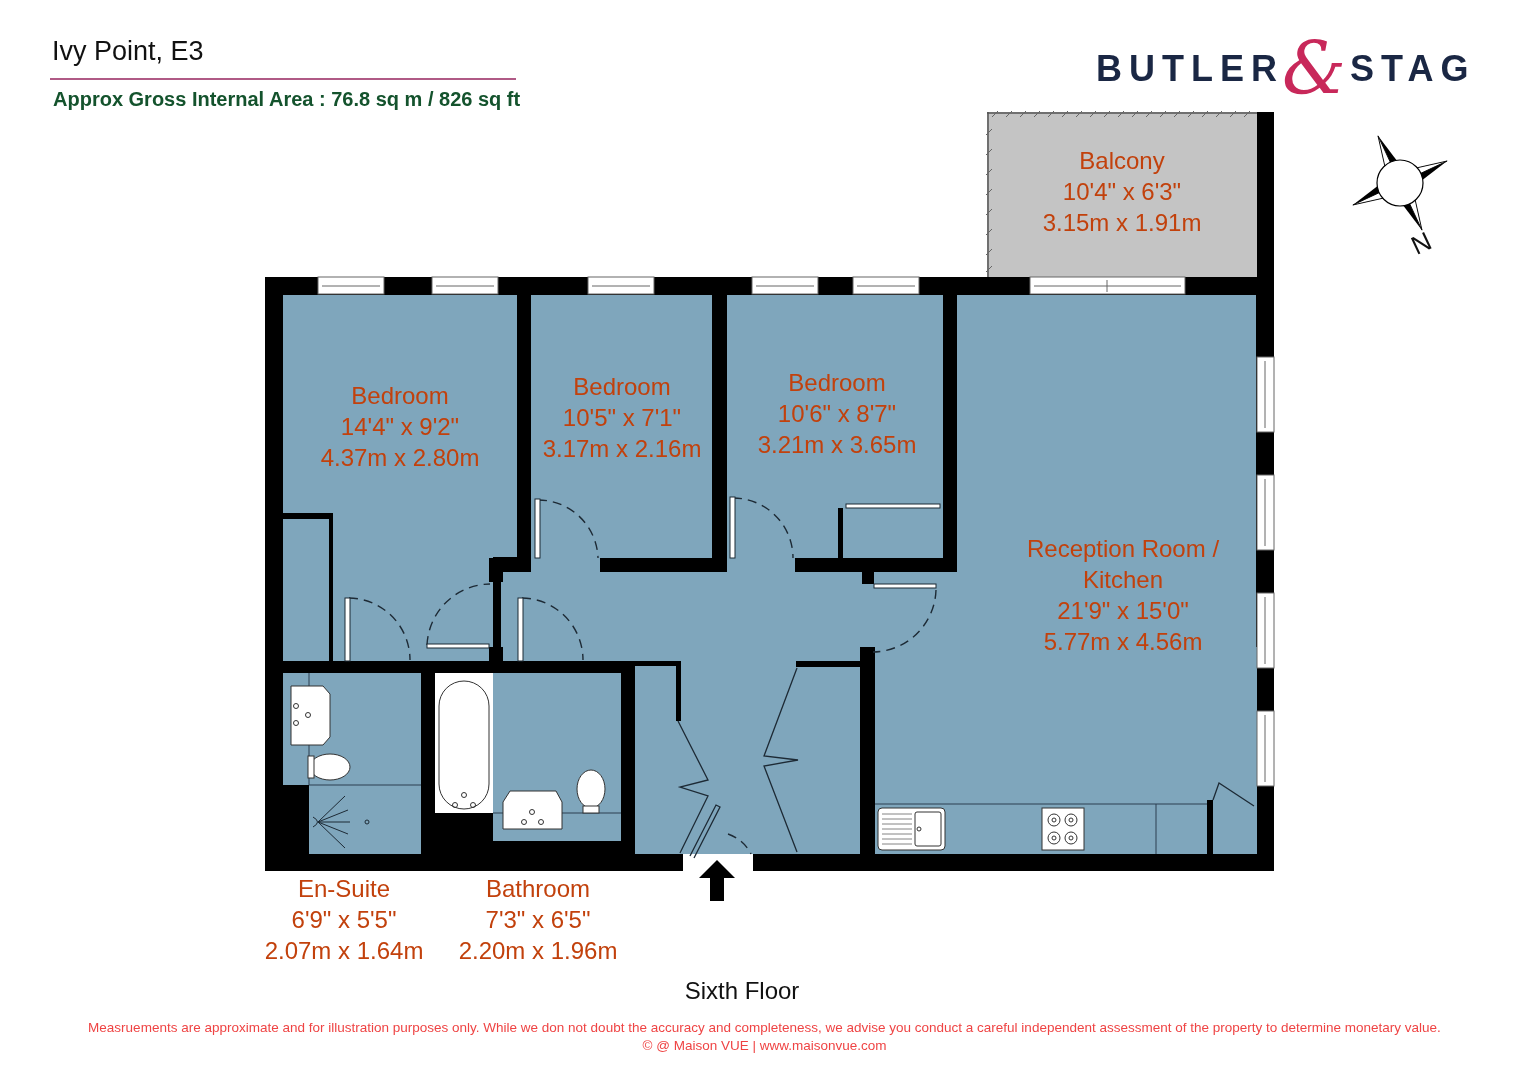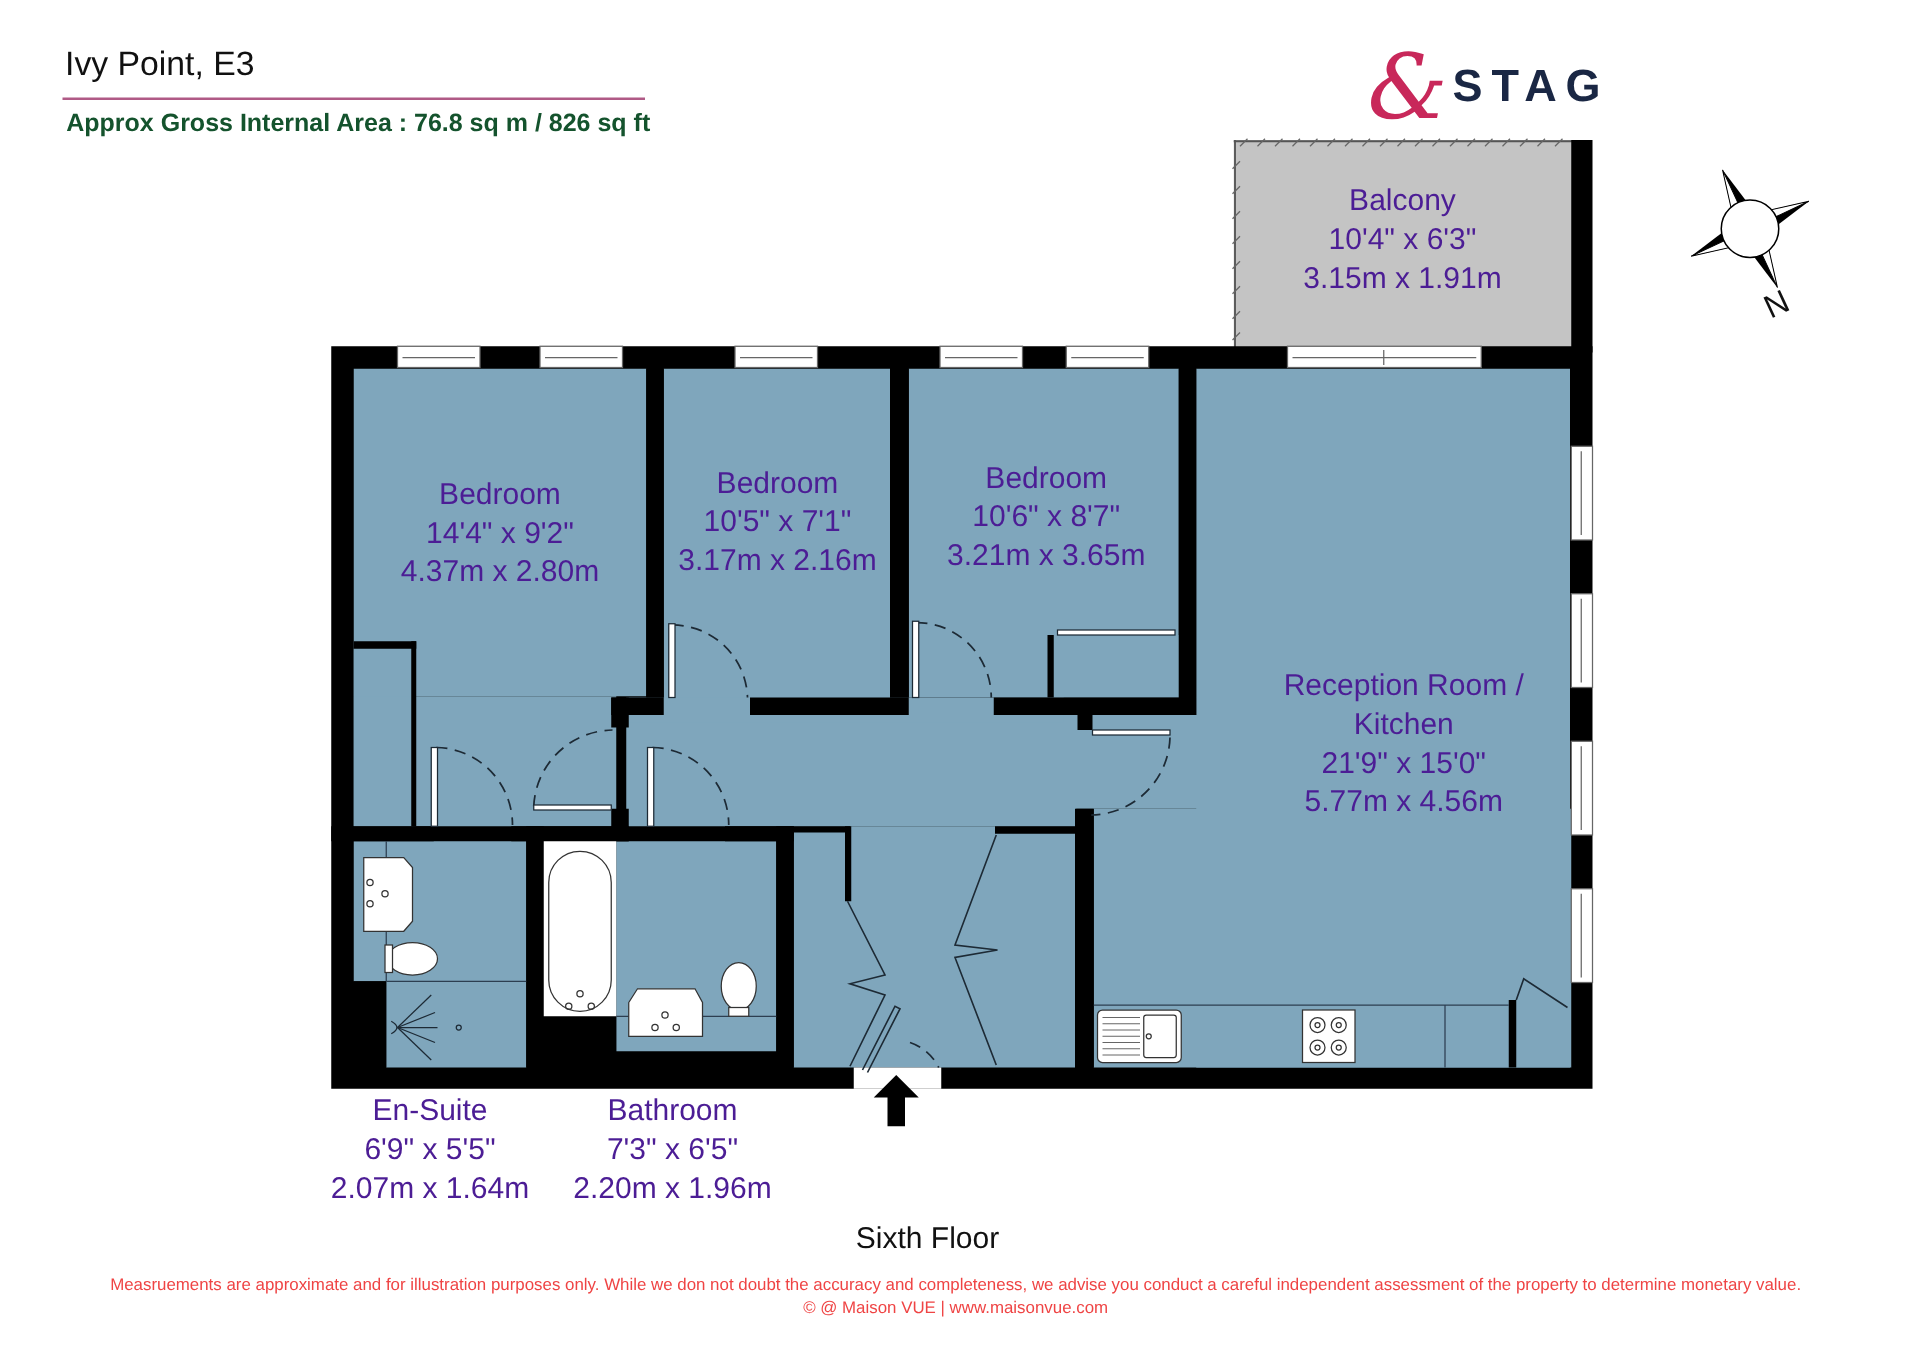--- a/index.html
+++ b/index.html
@@ -4,32 +4,33 @@
 <style>
   html,body{margin:0;padding:0;background:#ffffff;}
   body{width:1529px;height:1080px;position:relative;overflow:hidden;font-family:"Liberation Sans",sans-serif;color:#111;}
   .title{position:absolute;left:52px;top:36px;font-size:27px;color:#111;}
   .title-rule{position:absolute;left:50px;top:78px;width:466px;height:2px;background:#b05a86;}
   .subtitle{position:absolute;left:53px;top:88px;font-size:20px;font-weight:bold;color:#14532d;}
   .brand{position:absolute;left:1096px;top:34px;height:70px;display:flex;align-items:center;}
   .brand .word{font-size:36px;font-weight:bold;letter-spacing:7px;color:#1a2744;}
   .brand .amp{font-family:"DejaVu Serif",serif;font-style:italic;font-size:72px;color:#c8285a;margin:0 4px 0 -2px;line-height:1;}
   svg.plan{position:absolute;left:0;top:0;}
-  .lbl{position:absolute;text-align:center;font-size:24px;line-height:31px;color:#4c1d95;transform:translateX(-50%);white-space:nowrap;}
+  .lbl{position:absolute;text-align:center;font-size:24px;line-height:31px;color:#c2410c;transform:translateX(-50%);white-space:nowrap;}
   .floor-label{position:absolute;left:742px;top:960px;transform:translateX(-50%);font-size:24px;margin-top:17px;}
   .footer{position:absolute;left:0;width:1529px;text-align:center;font-size:13.5px;color:#ef4444;}
 </style>
 </head>
 <body>
 
 <div class="title">Ivy Point, E3</div>
 <div class="title-rule"></div>
 <div class="subtitle">Approx Gross Internal Area : 76.8 sq m / 826 sq ft</div>
 
 <div class="brand">
+  <span class="word">BUTLER</span>
   <span class="amp">&amp;</span>
   <span class="word">STAG</span>
 </div>
 
 <svg class="plan" width="1529" height="1080" viewBox="0 0 1529 1080">
 
   <g>
     <rect x="987" y="112" width="271" height="166" fill="#c4c4c4"></rect>
     <line x1="987" y1="113" x2="1258" y2="113" stroke="#555" stroke-width="1.5"></line>
     <line x1="988" y1="112" x2="988" y2="278" stroke="#555" stroke-width="1.5"></line>

